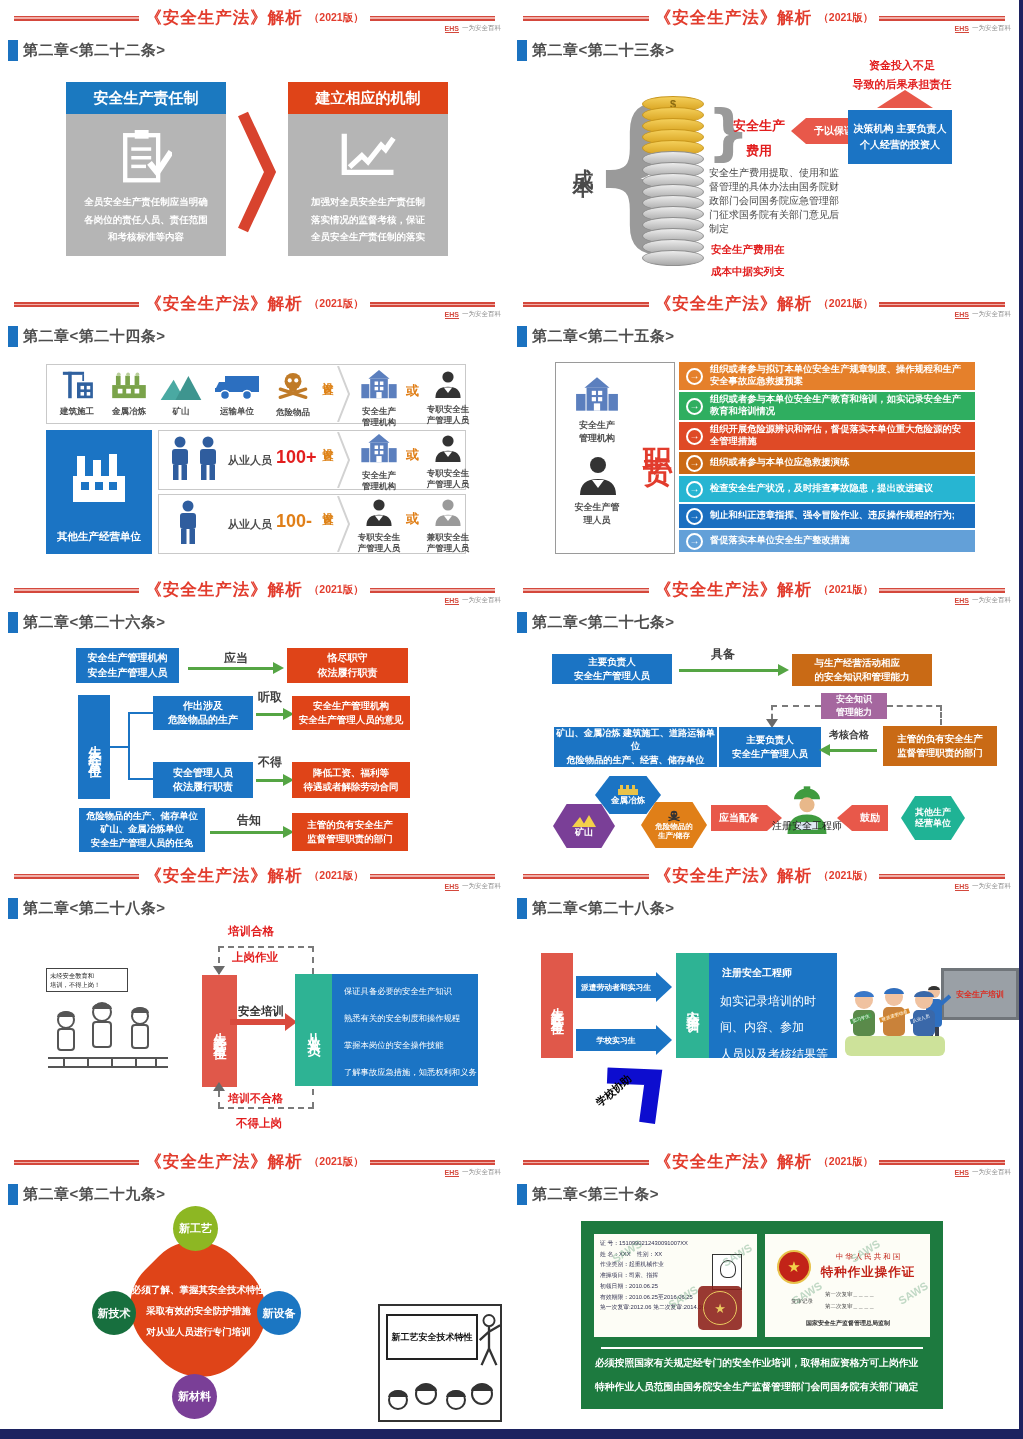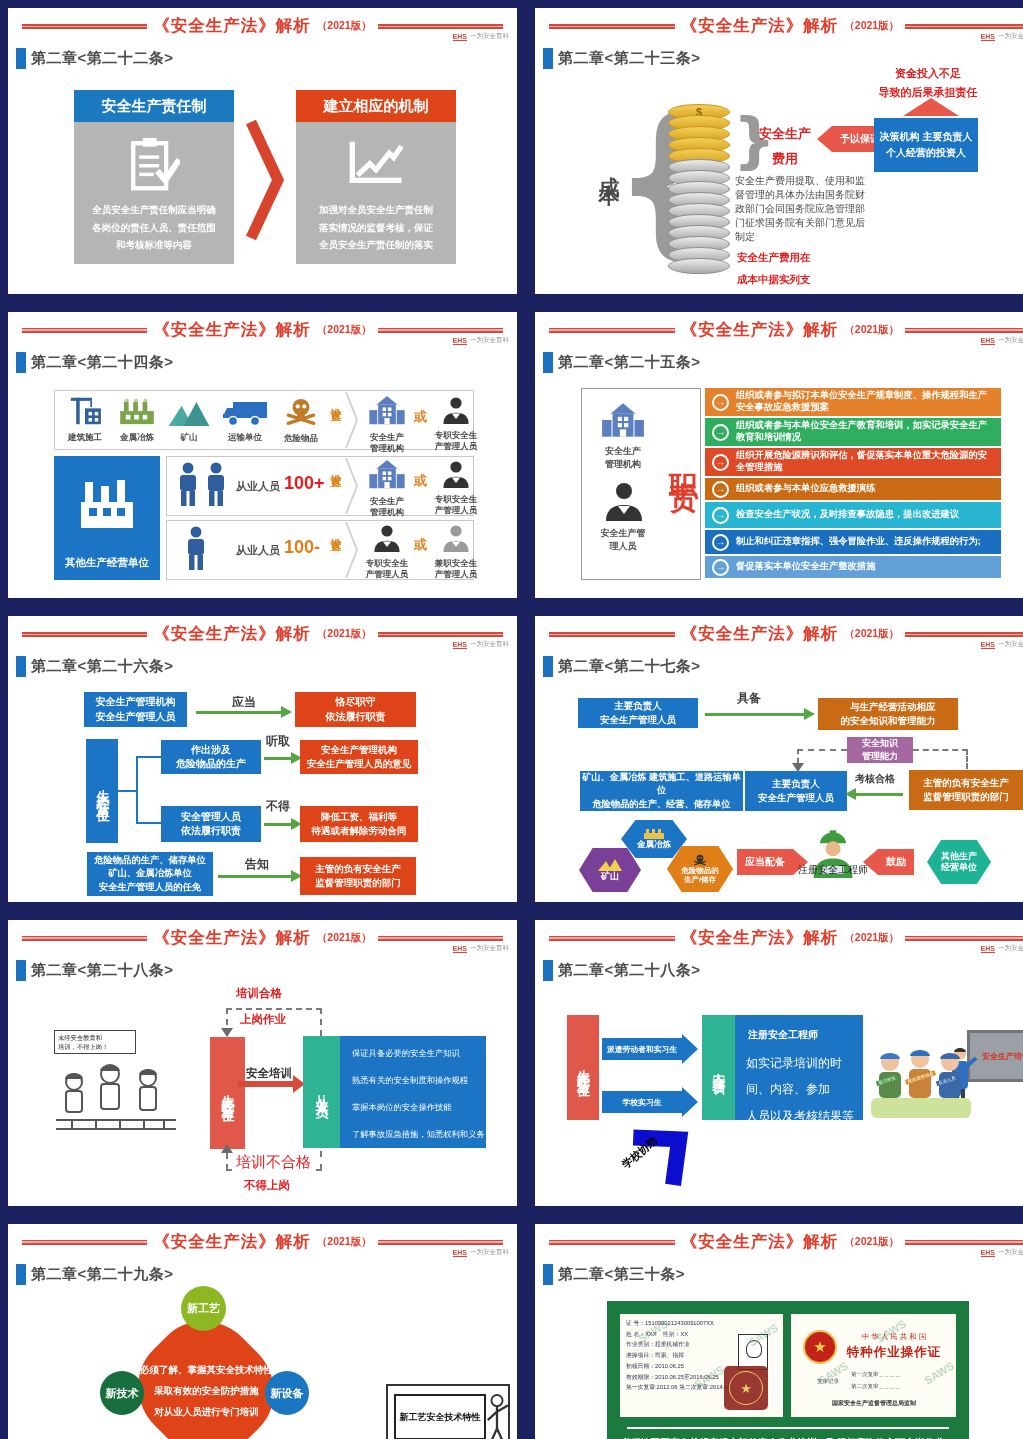--- a/index.html
+++ b/index.html
@@ -1,35 +1,35 @@
 <!DOCTYPE html>
 <html><head>
 <meta charset="utf-8">
 <style>
 *{margin:0;padding:0;box-sizing:border-box}
 body{width:1023px;height:1439px;font-family:"Liberation Sans",sans-serif;background:#fff}
-.grid{width:1023px;height:1439px;background:#1c2260;display:grid;grid-template-columns:509px 510px;grid-template-rows:286px 286px 286px 286px 285px;gap:18px;padding:8px}
+.grid{width:1023px;height:1439px;background:#1c2260;display:grid;grid-template-columns:509px 510px;grid-template-rows:286px 286px 286px 286px 285px;gap:0;padding:0}
 .slide{position:relative;background:#fff;overflow:hidden}
 .abs{position:absolute}
 .pre{white-space:pre-line}
 .c{text-align:center}
 
 .shead{position:absolute;top:7px;left:0;right:0;display:flex;align-items:center;padding:0 14px;gap:6px}
 .dline{flex:1;height:5px;background:linear-gradient(#d4483c 30%,#f0b0a9 30%,#f0b0a9 62%,#d4483c 62%)}
 .stitle{color:#e23c2d;font-weight:bold;font-size:16.5px;letter-spacing:1px;white-space:nowrap}
 .ssfx{color:#e23c2d;font-weight:bold;font-size:10.5px;white-space:nowrap}
 .slogo{position:absolute;top:24px;right:8px;font-size:6.5px;color:#8a8a8a;display:flex;gap:3px;align-items:center}
 .slogo b{color:#d4483c;font-size:7px;border-bottom:1px solid #d4483c}
 .chap{position:absolute;top:40px;left:8px;display:flex;align-items:center;gap:5px}
 .chap .bar{width:10px;height:21px;background:#1b72c0}
 .chap .txt{font-weight:bold;color:#4d4d4d;font-size:15px;letter-spacing:.5px}
 
 .bb{position:absolute;background:#1b74c4;color:#fff;font-weight:bold;display:flex;align-items:center;justify-content:center;text-align:center;line-height:1.45}
 .rb{position:absolute;background:#df4418;color:#fff;font-weight:bold;display:flex;align-items:center;justify-content:center;text-align:center;line-height:1.45}
-.ob{position:absolute;background:#c96a15;color:#fff;font-weight:bold;display:flex;align-items:center;justify-content:center;text-align:right;line-height:1.5}
+.ob{position:absolute;background:#c96a15;color:#fff;font-weight:bold;display:flex;align-items:center;justify-content:center;text-align:left;line-height:1.5}
 .pb{position:absolute;background:#a5679f;color:#fff;font-weight:bold;display:flex;align-items:center;justify-content:center;text-align:center;line-height:1.4}
 .vt{writing-mode:vertical-rl;text-orientation:upright}
 .lbl{position:absolute;font-weight:bold;color:#404040;font-size:12px;white-space:nowrap}
 .ga{position:absolute;background:#55a544;height:3px}
 .ga:after{content:"";position:absolute;right:-10px;top:-5px;border-left:11px solid #55a544;border-top:6px solid transparent;border-bottom:6px solid transparent}
 .ga.left:after{left:-10px;right:auto;border-left:none;border-right:11px solid #55a544}
 .dh{position:absolute;border-top:2px dashed #7a7a7a}
 .dv{position:absolute;border-left:2px dashed #7a7a7a}
 .td{position:absolute;border-left:6px solid transparent;border-right:6px solid transparent;border-top:9px solid #6a6a6a}
 .tu{position:absolute;border-left:6px solid transparent;border-right:6px solid transparent;border-bottom:9px solid #6a6a6a}
@@ -643,21 +643,21 @@
     <div class="abs" style="left:12px;top:12px;color:#fff;font-size:8.3px">保证具备必要的安全生产知识</div>
     <div class="abs" style="left:12px;top:39px;color:#fff;font-size:8.3px">熟悉有关的安全制度和操作规程</div>
     <div class="abs" style="left:12px;top:66px;color:#fff;font-size:8.3px">掌握本岗位的安全操作技能</div>
     <div class="abs" style="left:12px;top:93px;color:#fff;font-size:8.3px">了解事故应急措施，知悉权利和义务</div>
   </div>
 
   <div class="dv" style="left:218px;top:233px;height:17px"></div>
   <div class="dh" style="left:218px;top:249px;width:96px"></div>
   <div class="dv" style="left:312px;top:231px;height:19px"></div>
   <div class="tu" style="left:213px;top:224px"></div>
-  <div class="abs" style="left:226px;top:233px;font-size:15px;font-weight:normal;color:#e21e1e;background:#fff;padding:0 2px">培训不合格</div>
+  <div class="abs" style="left:226px;top:233px;font-size:11px;font-weight:bold;color:#e21e1e;background:#fff;padding:0 2px">培训不合格</div>
   <div class="abs" style="left:236px;top:258px;font-size:11.5px;font-weight:bold;color:#e21e1e">不得上岗</div>
 </div>
 
 <div class="slide">
   <div class="shead">
     <div class="dline"></div>
     <span class="stitle">《安全生产法》解析</span>
     <span class="ssfx">（2021版）</span>
     <div class="dline"></div>
   </div>

